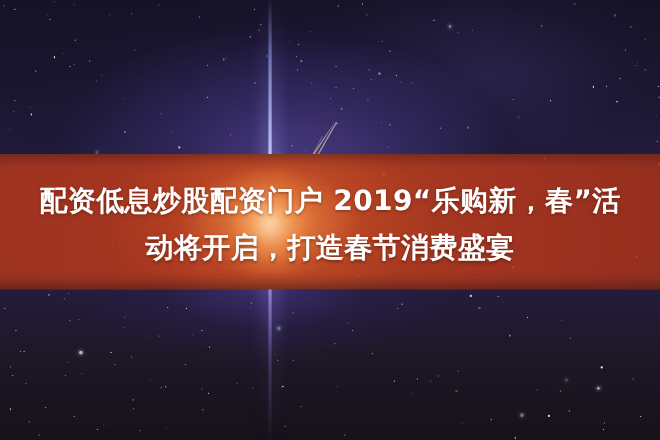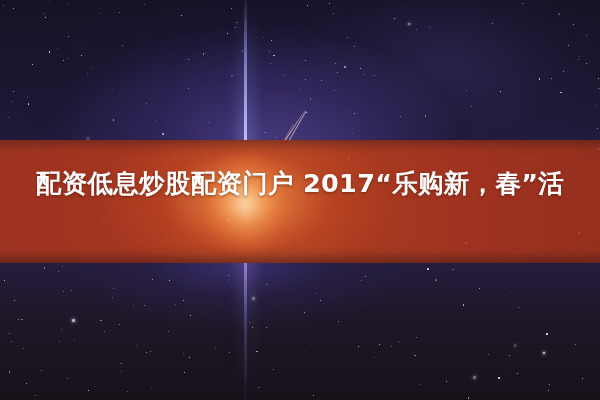--- a/index.html
+++ b/index.html
@@ -448,16 +448,17 @@
         <div class="speck" style="left: 348.2px; top: 17.4px; width: 2px; height: 2px; opacity: 0.44;"></div>
         <div class="speck" style="left: 325.4px; top: 109.5px; width: 1.2px; height: 1.2px; opacity: 0.44;"></div>
         <div class="speck" style="left: 206.1px; top: 54.9px; width: 1.2px; height: 1.2px; opacity: 0.48;"></div>
         <div class="speck" style="left: 465px; top: 101.5px; width: 2px; height: 2px; opacity: 0.47;"></div>
         <div class="speck" style="left: 563.1px; top: 100.3px; width: 1.2px; height: 1.2px; opacity: 0.37;"></div>
         <div class="speck" style="left: 534.9px; top: 40.2px; width: 1.2px; height: 1.2px; opacity: 0.49;"></div>
       </div>
   </div>
 
   <div class="headline">
-    <span class="line">配资低息炒股配资门户 2017“乐购新，春”活</span>
+    <span class="line">配资低息炒股配资门户 2019“乐购新，春”活</span>
+    <span class="line">动将开启，打造春节消费盛宴</span>
   </div>
 
 </div>
 
 </body></html>

